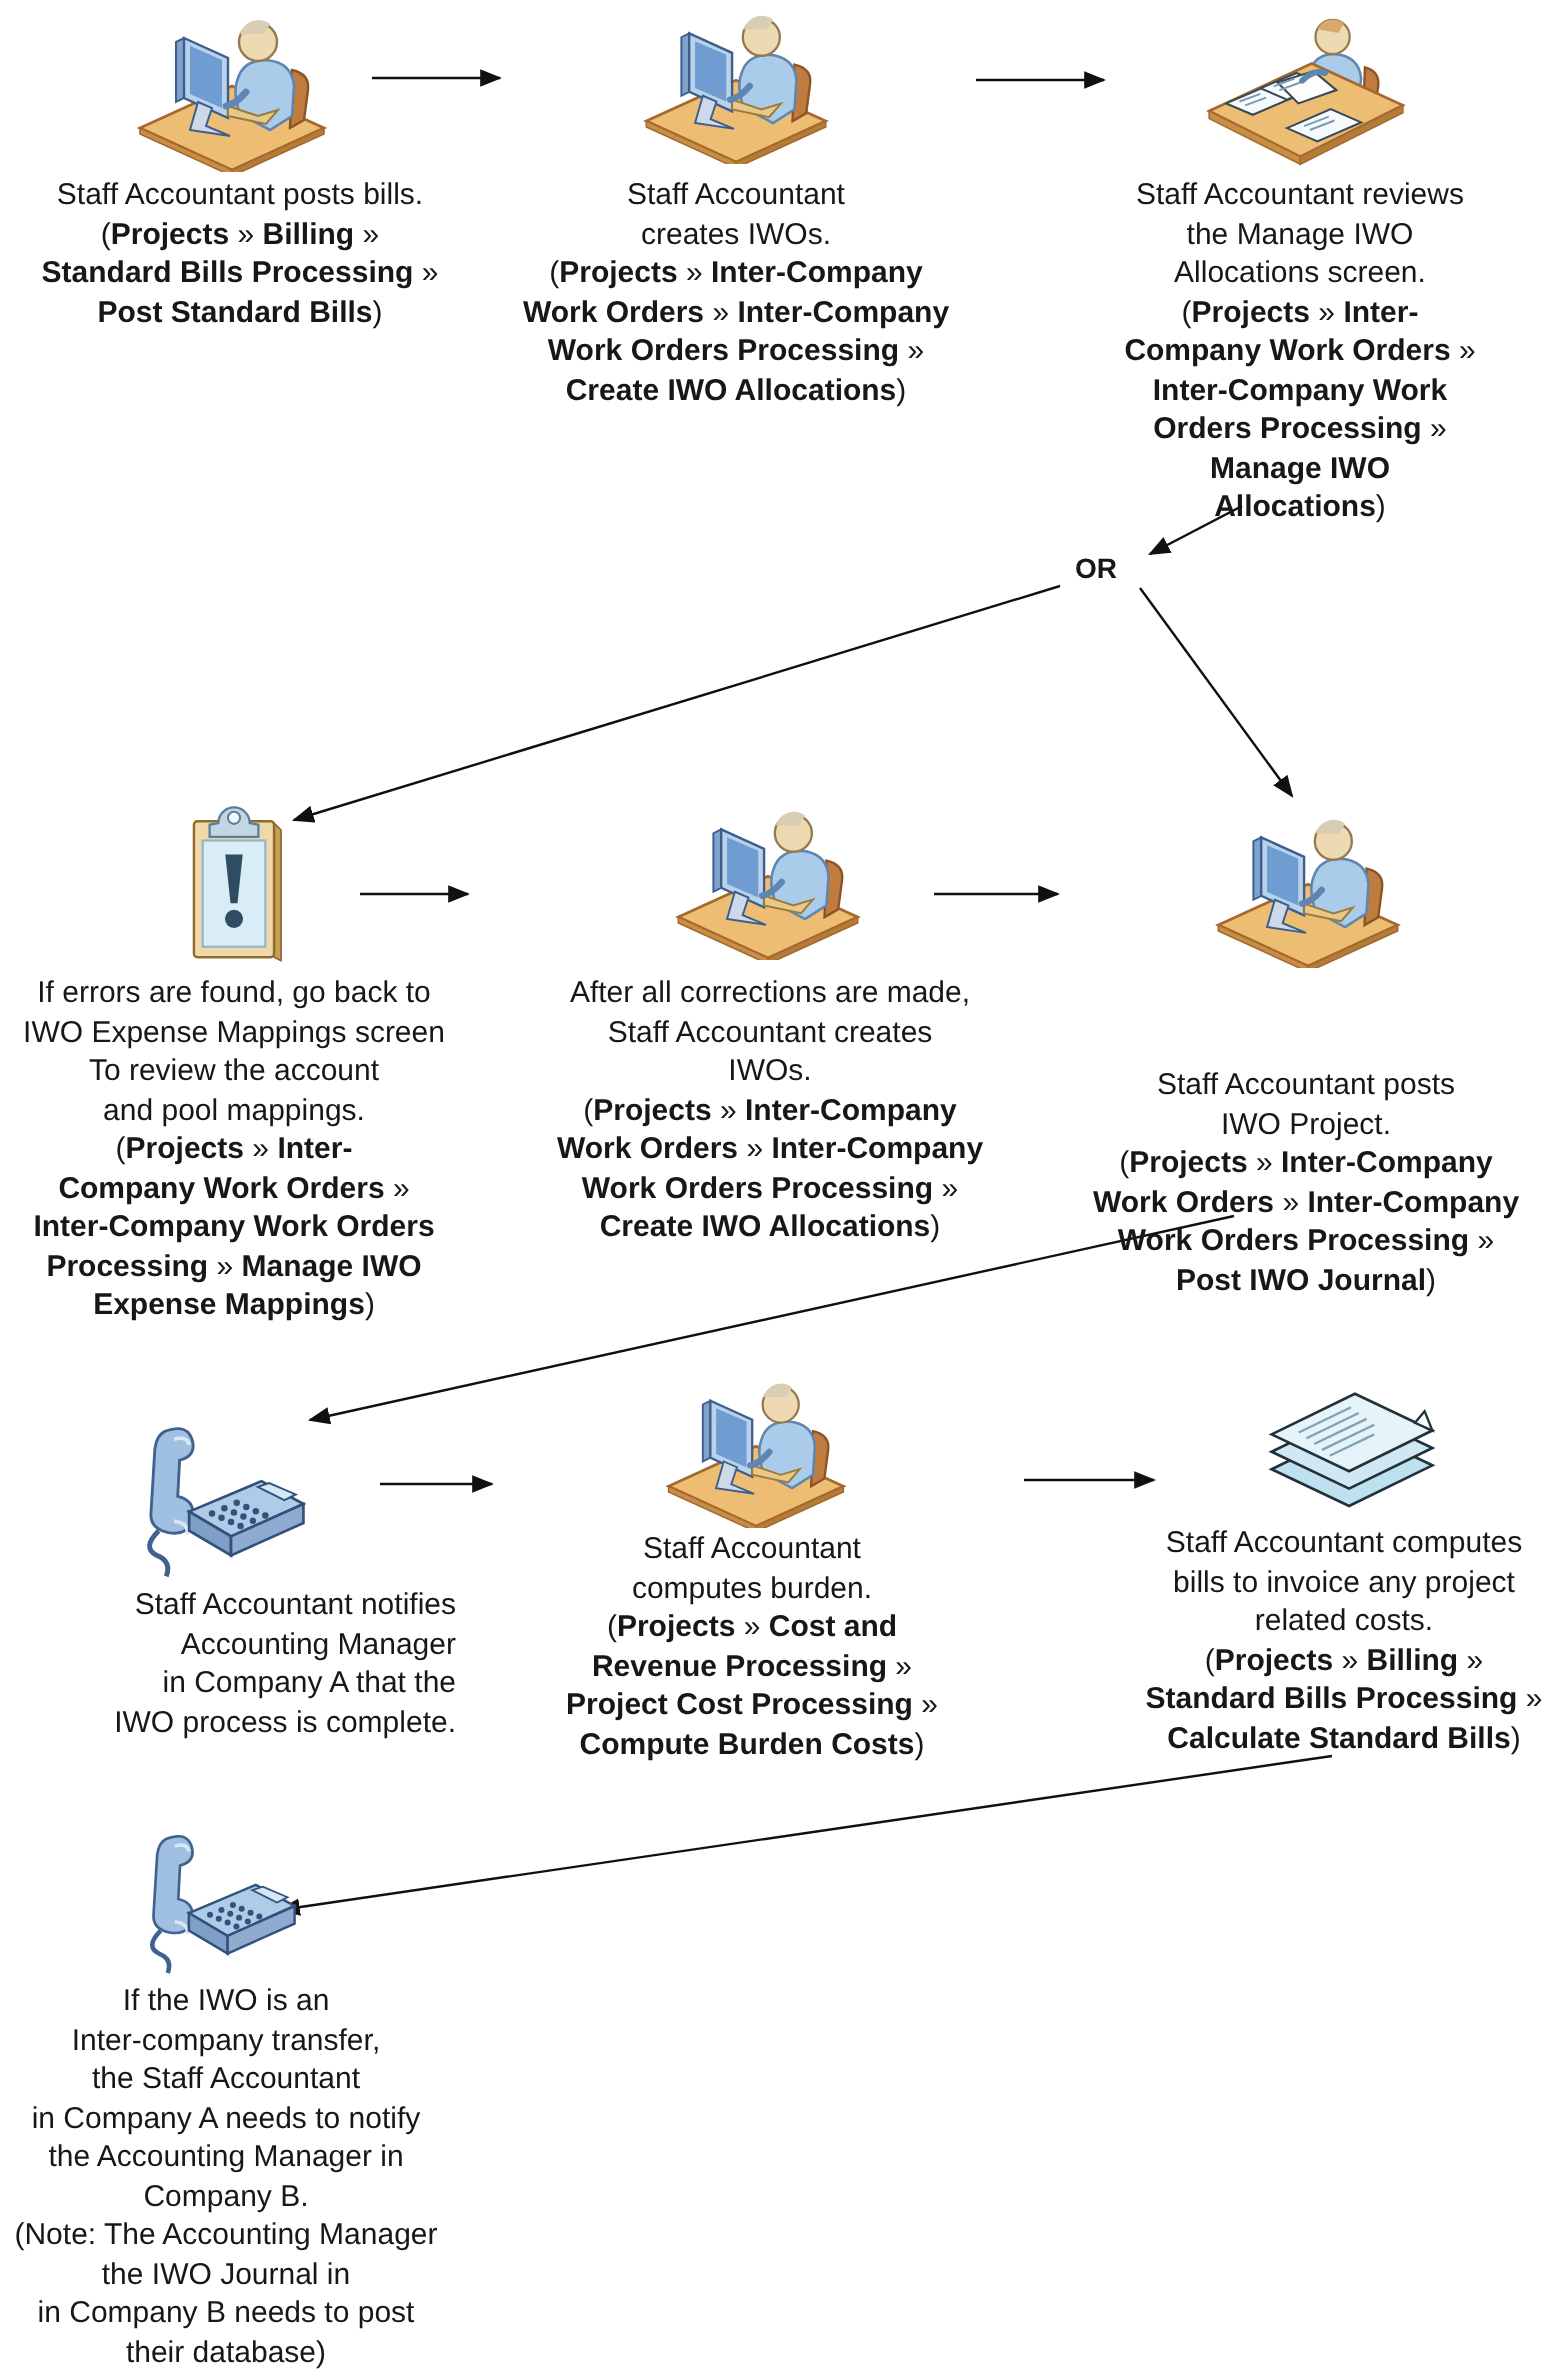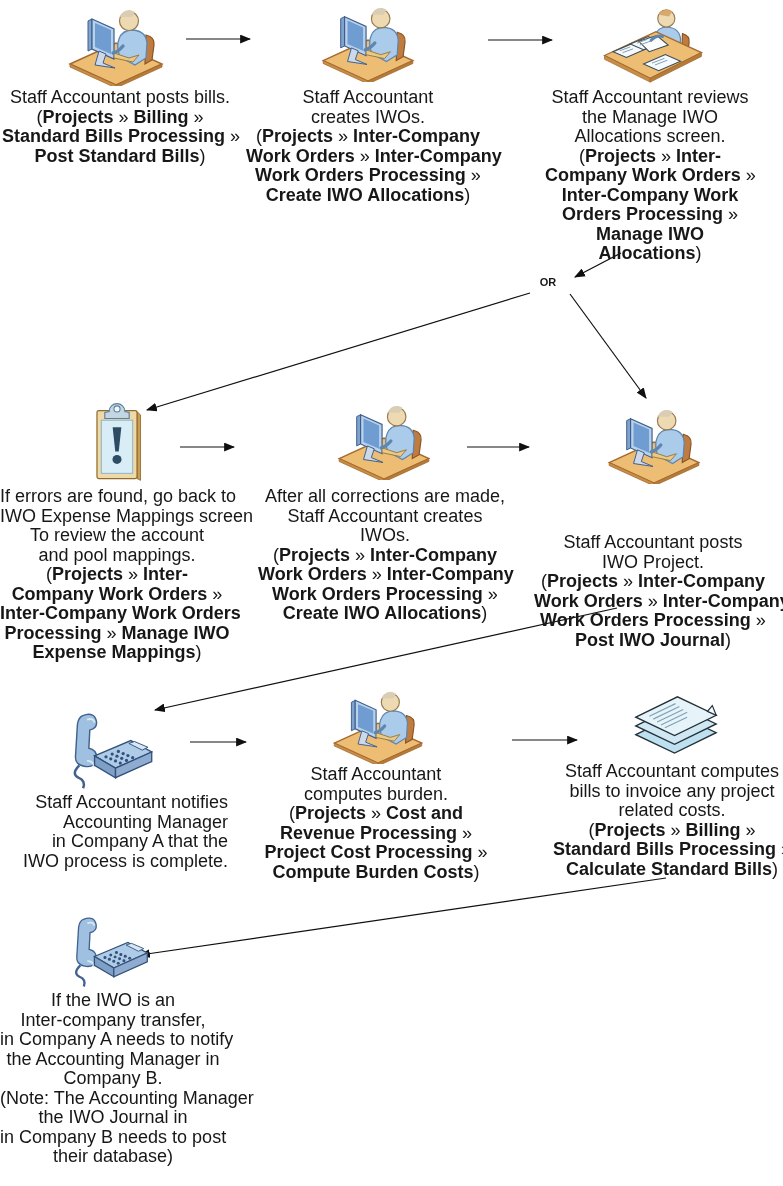--- a/index.html
+++ b/index.html
@@ -4,28 +4,28 @@
 <style>
   html,body{margin:0;padding:0;background:#ffffff;}
   #diagram-canvas{
     position:relative;width:783px;height:1186px;background:#ffffff;
     font-family:"Liberation Sans",sans-serif;color:#171717;overflow:hidden;
   }
   #arrow-layer{position:absolute;left:0;top:0;width:783px;height:1186px;pointer-events:none;}
   .icon-wrap{position:absolute;}
   .icon-wrap svg{width:100%;height:100%;display:block;}
   .caption{
-    position:absolute;text-align:center;font-size:18px;line-height:19.5px;
+    position:absolute;text-align:center;font-size:15px;line-height:19.5px;
     white-space:nowrap;color:#171717;
   }
   .cap-line{height:19.5px;}
   .cap-line .b{font-weight:bold;}
   #or-label{
     position:absolute;left:531px;top:276px;width:34px;text-align:center;
-    font-size:11px;font-weight:bold;color:#171717;
+    font-size:14px;font-weight:bold;color:#171717;
   }
 </style>
 </head>
 <body>
 
 <div id="diagram-canvas">
   <svg id="arrow-layer" viewBox="0 0 783 1186">
     <defs>
       <marker id="ah" viewBox="0 0 10 8" markerWidth="11" markerHeight="9" refX="9" refY="4" orient="auto" markerUnits="userSpaceOnUse">
         <polygon points="0,0 10,4 0,8" fill="#101010"></polygon>
@@ -294,20 +294,21 @@
           <circle cx="73" cy="45.8" r="1.7"></circle>
     <circle cx="65" cy="53.6" r="1.7"></circle>
           <circle cx="71.5" cy="50.8" r="1.7"></circle>
           <circle cx="78" cy="48" r="1.7"></circle>
   </g>
 </svg>
     </div>
     <div class="caption" style="left: 0px; top: 991px; width: 226px;">
       <div class="cap-line"><span>If the IWO is an</span></div>
       <div class="cap-line"><span>Inter-company transfer,</span></div>
+      <div class="cap-line"><span>the Staff Accountant</span></div>
       <div class="cap-line"><span>in Company A needs to notify</span></div>
       <div class="cap-line"><span>the Accounting Manager in</span></div>
       <div class="cap-line"><span>Company B.</span></div>
       <div class="cap-line"><span>(Note: The Accounting Manager</span></div>
       <div class="cap-line"><span>the IWO Journal in</span></div>
       <div class="cap-line"><span>in Company B needs to post</span></div>
       <div class="cap-line"><span>their database)</span></div>
     </div>
   </div>
 

